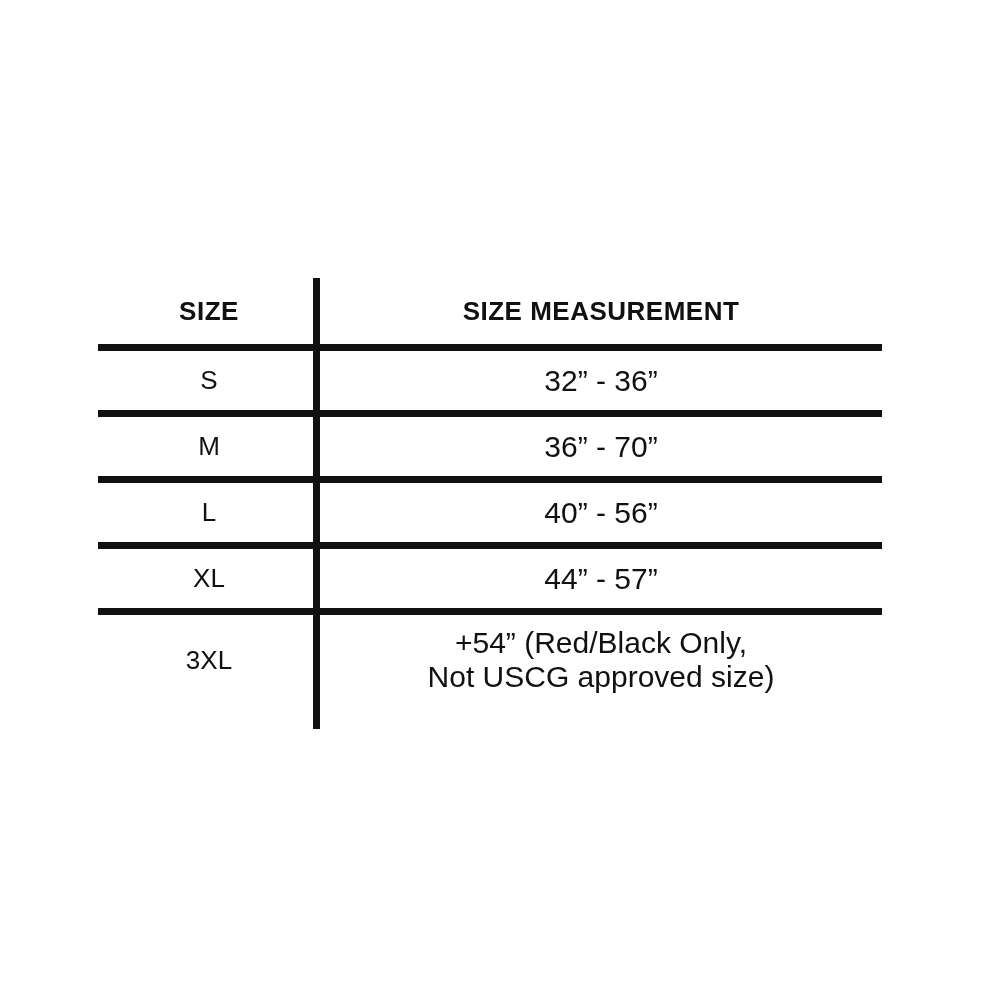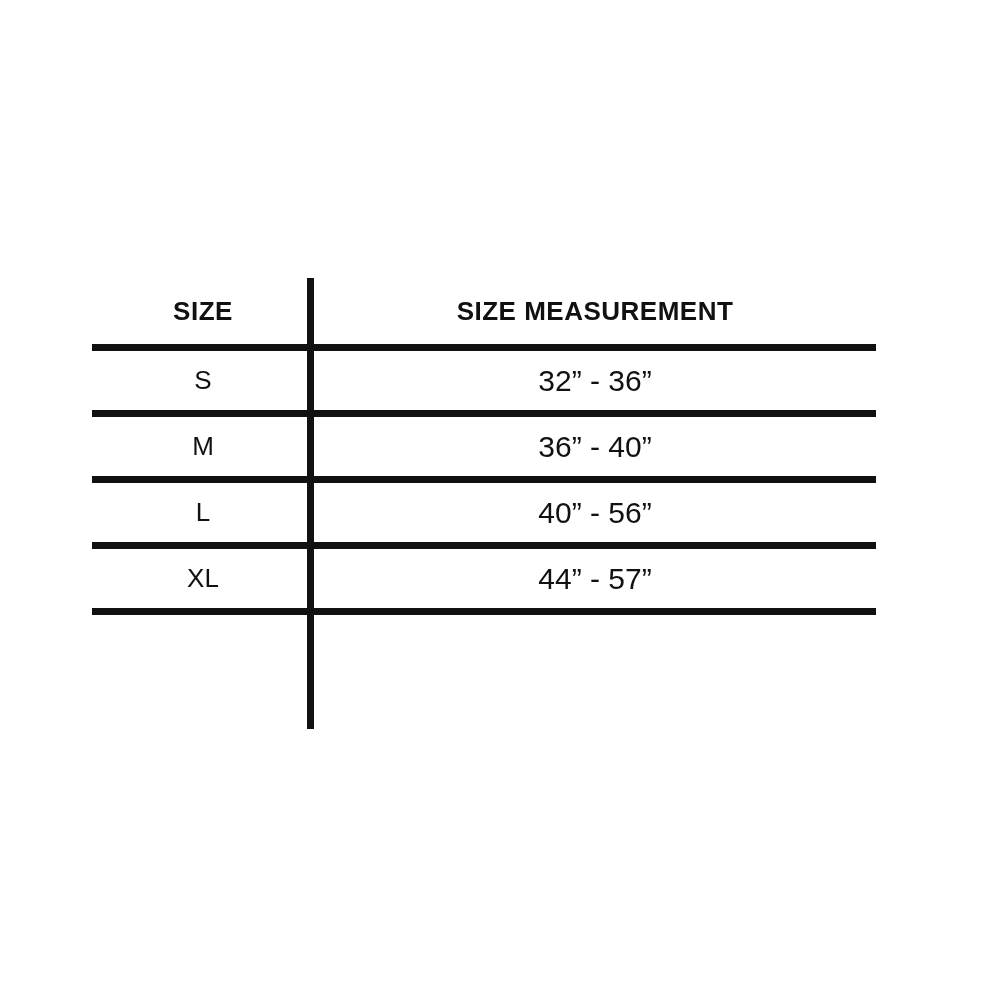--- a/index.html
+++ b/index.html
@@ -11,21 +11,21 @@
     width: 1000px;
     height: 1000px;
     font-family: "Liberation Sans", sans-serif;
     color: #111111;
     position: relative;
     overflow: hidden;
   }
 
   #sizing-chart {
     position: absolute;
-    left: 92px;
+    left: 98px;
     top: 278px;
     width: 784px;
   }
 
   table.size-table {
     border-collapse: collapse;
     width: 784px;
     table-layout: fixed;
   }
 
@@ -103,29 +103,36 @@
         <td class="header-cell">SIZE MEASUREMENT</td>
       </tr>
 
       <tr class="row-data">
         <td class="size-cell">S</td>
         <td class="chest-cell">32” - 36”</td>
       </tr>
 
       <tr class="row-data">
         <td class="size-cell">M</td>
-        <td class="chest-cell">36” - 40”</td>
+        <td class="chest-cell">36” - 70”</td>
       </tr>
 
       <tr class="row-data">
         <td class="size-cell">L</td>
         <td class="chest-cell">40” - 56”</td>
       </tr>
 
       <tr class="row-data">
         <td class="size-cell">XL</td>
         <td class="chest-cell">44” - 57”</td>
       </tr>
 
 
+      <tr class="row-last">
+        <td class="size-cell">3XL</td>
+        <td class="chest-cell">
+          <span>+54” (Red/Black Only,</span>
+          <span class="line2">Not USCG approved size)</span>
+        </td>
+      </tr>
     </tbody>
   </table>
 </div>
 
 </body></html>

